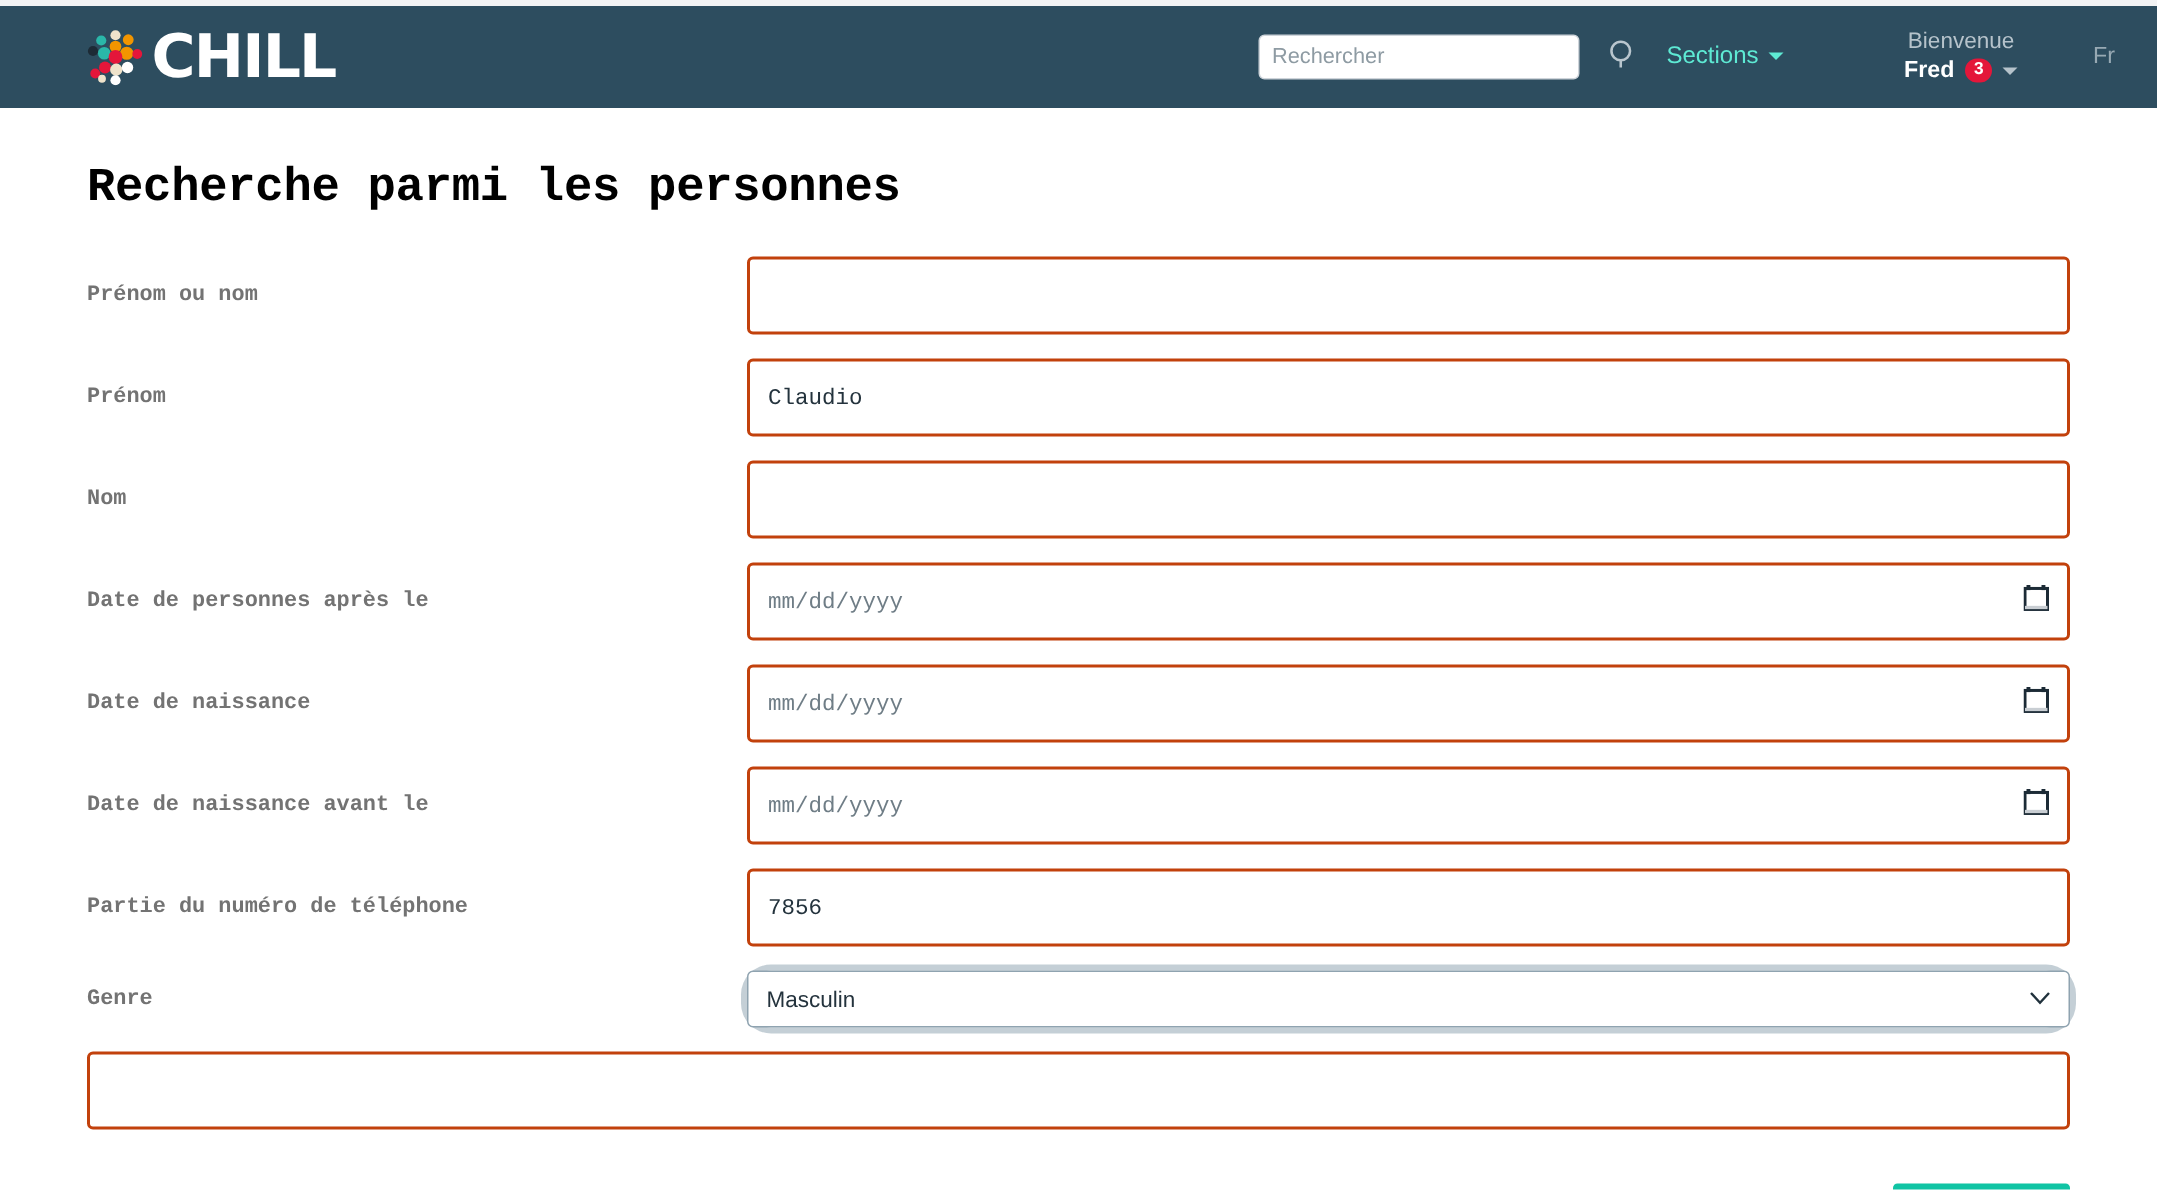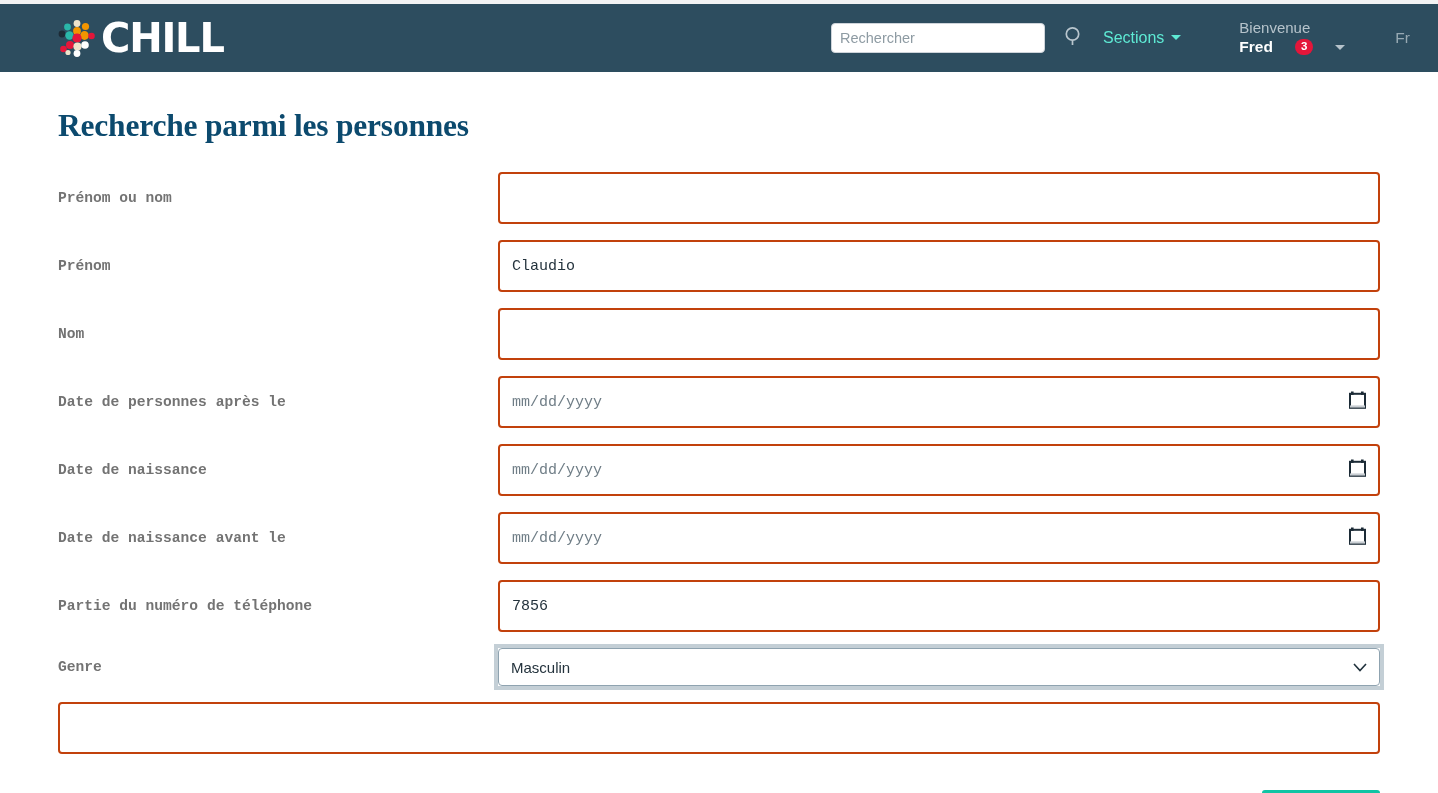--- a/index.html
+++ b/index.html
@@ -97,36 +97,36 @@
   }
   .caret {
     width: 0; height: 0;
     border-left: 5px solid transparent;
     border-right: 5px solid transparent;
     border-top: 5px solid currentColor;
     display: inline-block;
   }
 
   .user-block {
-    margin-left: 54px;
+    margin-left: 76px;
     display: flex;
     flex-direction: column;
-    align-items: flex-start;
+    align-items: center;
     line-height: 1.22;
     cursor: pointer;
     text-decoration: none;
   }
   .welcome {
     color: #b6c3cb;
     font-size: 15px;
   }
   .user-row {
     display: flex;
     align-items: center;
-    gap: 22px;
+    gap: 7px;
   }
   .user-name {
     color: #ffffff;
     font-size: 15.5px;
     font-weight: bold;
   }
   .badge {
     background: #e4163a;
     color: #ffffff;
     font-size: 11.5px;
@@ -145,23 +145,23 @@
     cursor: pointer;
   }
 
   
   .page {
     padding: 36px 58px 0 58px;
   }
   .page-title {
     font-size: 31.5px;
     font-weight: bold;
-    color: #0c4a6e;
+    color: #000000;
     margin: 0 0 28px 0;
-    font-family: Liberation Serif, serif;
+    font-family: Liberation Mono, monospace;
     letter-spacing: -0.2px;
   }
 
   .form-row {
     display: flex;
     align-items: center;
     margin-bottom: 16px;
   }
   .form-label {
     width: 440px;
@@ -199,21 +199,21 @@
     right: 14px;
     top: 50%;
     transform: translateY(-50%);
     pointer-events: none;
   }
 
   
   .select-wrap {
     flex: 1 1 auto;
     position: relative;
-    border-radius: 0;
+    border-radius: 16px;
     box-shadow: 0 0 0 4px rgba(148,168,181,0.55);
   }
   .select-control {
     width: 100%;
     height: 38px;
     border: 1px solid #8fa3b0;
     border-radius: 4px;
     background: #ffffff;
     padding: 0 34px 0 12px;
     font-size: 15px;

